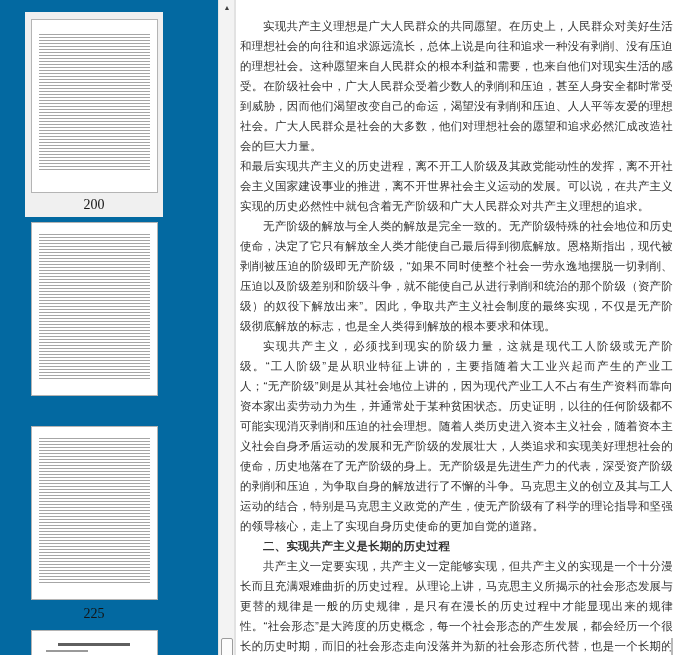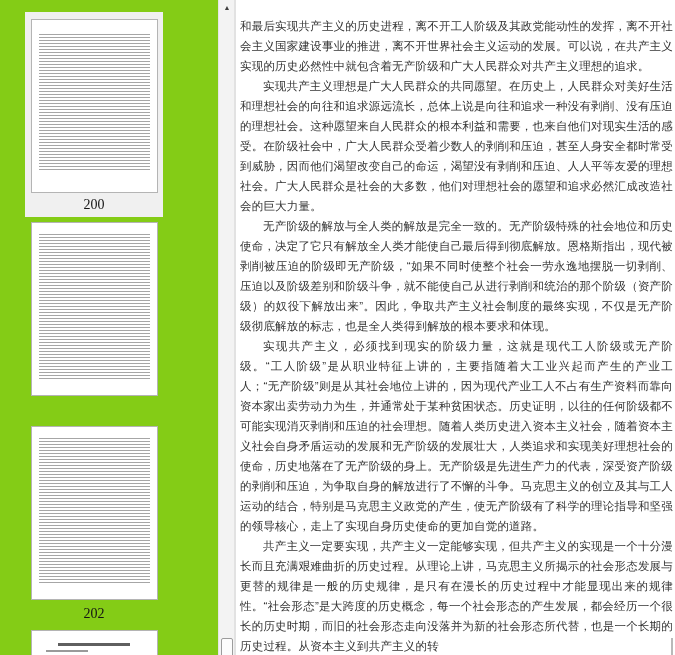--- a/index.html
+++ b/index.html
@@ -2,21 +2,21 @@
 <html><head>
 <meta charset="utf-8">
 <style>
   * { margin:0; padding:0; box-sizing:border-box; }
   html,body { width:675px; height:655px; overflow:hidden; }
   body { font-family:"Liberation Sans", sans-serif; background:#ffffff; }
 
   .app { position:relative; width:675px; height:655px; background:#ffffff; overflow:hidden; }
 
   
-  .thumb-panel { position:absolute; left:0; top:0; width:218px; height:655px; background:#84cc16; overflow:hidden; }
+  .thumb-panel { position:absolute; left:0; top:0; width:218px; height:655px; background:#0369a1; overflow:hidden; }
 
   .thumb-item { position:absolute; left:25px; width:138px; text-align:center; cursor:pointer; }
   .thumb-item.selected { background:#f0f0f0; }
 
   .thumb-page { width:127px; height:174px; margin:7px auto 0; background:#ffffff; border:1px solid #b4b4b4; overflow:hidden; }
   .thumb-item:not(.selected) .thumb-page { margin-top:0; }
 
   .thumb-lines { margin:14px 7px 0; height:138px;
     background:repeating-linear-gradient(to bottom, #a6a6a6 0px, #a6a6a6 1px, transparent 1px, transparent 3px); }
 
@@ -61,44 +61,45 @@
     <div class="thumb-item" style="top:222px;">
       <div class="thumb-page">
         <div class="thumb-lines" style="margin-top:11px; height:146px;"></div>
       </div>
     </div>
 
     <div class="thumb-item" style="top:426px;">
       <div class="thumb-page">
         <div class="thumb-lines" style="margin-top:11px; height:146px;"></div>
       </div>
-      <div class="thumb-label" style="padding-top:4px;">202</div>
+      <div class="thumb-label" style="padding-top:4px;">225</div>
     </div>
 
     <div class="thumb-item" style="top:630px;">
       <div class="thumb-page" style="margin-top:0; height:25px; border-bottom:none;">
         <div class="thumb-heading"></div>
         <div class="thumb-subline"></div>
       </div>
     </div>
 
   </div>
 
   <div class="panel-scrollbar">
     <div class="scroll-up-btn">▲</div>
     <div class="scroll-thumb"></div>
   </div>
 
   <div class="main-divider"></div>
 
   <div class="content">
     <div class="text-block">
+      <p class="para">实现共产主义理想是广大人民群众的共同愿望。在历史上，人民群众对美好生活和理想社会的向往和追求源远流长，总体上说是向往和追求一种没有剥削、没有压迫的理想社会。这种愿望来自人民群众的根本利益和需要，也来自他们对现实生活的感受。在阶级社会中，广大人民群众受着少数人的剥削和压迫，甚至人身安全都时常受到威胁，因而他们渴望改变自己的命运，渴望没有剥削和压迫、人人平等友爱的理想社会。广大人民群众是社会的大多数，他们对理想社会的愿望和追求必然汇成改造社会的巨大力量。</p>
       <p class="para no-indent">和最后实现共产主义的历史进程，离不开工人阶级及其政党能动性的发挥，离不开社会主义国家建设事业的推进，离不开世界社会主义运动的发展。可以说，在共产主义实现的历史必然性中就包含着无产阶级和广大人民群众对共产主义理想的追求。</p>
-      <p class="para">实现共产主义理想是广大人民群众的共同愿望。在历史上，人民群众对美好生活和理想社会的向往和追求源远流长，总体上说是向往和追求一种没有剥削、没有压迫的理想社会。这种愿望来自人民群众的根本利益和需要，也来自他们对现实生活的感受。在阶级社会中，广大人民群众受着少数人的剥削和压迫，甚至人身安全都时常受到威胁，因而他们渴望改变自己的命运，渴望没有剥削和压迫、人人平等友爱的理想社会。广大人民群众是社会的大多数，他们对理想社会的愿望和追求必然汇成改造社会的巨大力量。</p>
       <p class="para">无产阶级的解放与全人类的解放是完全一致的。无产阶级特殊的社会地位和历史使命，决定了它只有解放全人类才能使自己最后得到彻底解放。恩格斯指出，现代被剥削被压迫的阶级即无产阶级，“如果不同时使整个社会一劳永逸地摆脱一切剥削、压迫以及阶级差别和阶级斗争，就不能使自己从进行剥削和统治的那个阶级（资产阶级）的奴役下解放出来”。因此，争取共产主义社会制度的最终实现，不仅是无产阶级彻底解放的标志，也是全人类得到解放的根本要求和体现。</p>
       <p class="para">实现共产主义，必须找到现实的阶级力量，这就是现代工人阶级或无产阶级。“工人阶级”是从职业特征上讲的，主要指随着大工业兴起而产生的产业工人；“无产阶级”则是从其社会地位上讲的，因为现代产业工人不占有生产资料而靠向资本家出卖劳动力为生，并通常处于某种贫困状态。历史证明，以往的任何阶级都不可能实现消灭剥削和压迫的社会理想。随着人类历史进入资本主义社会，随着资本主义社会自身矛盾运动的发展和无产阶级的发展壮大，人类追求和实现美好理想社会的使命，历史地落在了无产阶级的身上。无产阶级是先进生产力的代表，深受资产阶级的剥削和压迫，为争取自身的解放进行了不懈的斗争。马克思主义的创立及其与工人运动的结合，特别是马克思主义政党的产生，使无产阶级有了科学的理论指导和坚强的领导核心，走上了实现自身历史使命的更加自觉的道路。</p>
+      <p class="para heading">二、实现共产主义是长期的历史过程</p>
       <p class="para">共产主义一定要实现，共产主义一定能够实现，但共产主义的实现是一个十分漫长而且充满艰难曲折的历史过程。从理论上讲，马克思主义所揭示的社会形态发展与更替的规律是一般的历史规律，是只有在漫长的历史过程中才能显现出来的规律性。“社会形态”是大跨度的历史概念，每一个社会形态的产生发展，都会经历一个很长的历史时期，而旧的社会形态走向没落并为新的社会形态所代替，也是一个长期的历史过程。从资本主义到共产主义的转</p>
     </div>
   </div>
 
   <div class="main-scroll-hint"></div>
 
 </div>
 
 </body></html>

